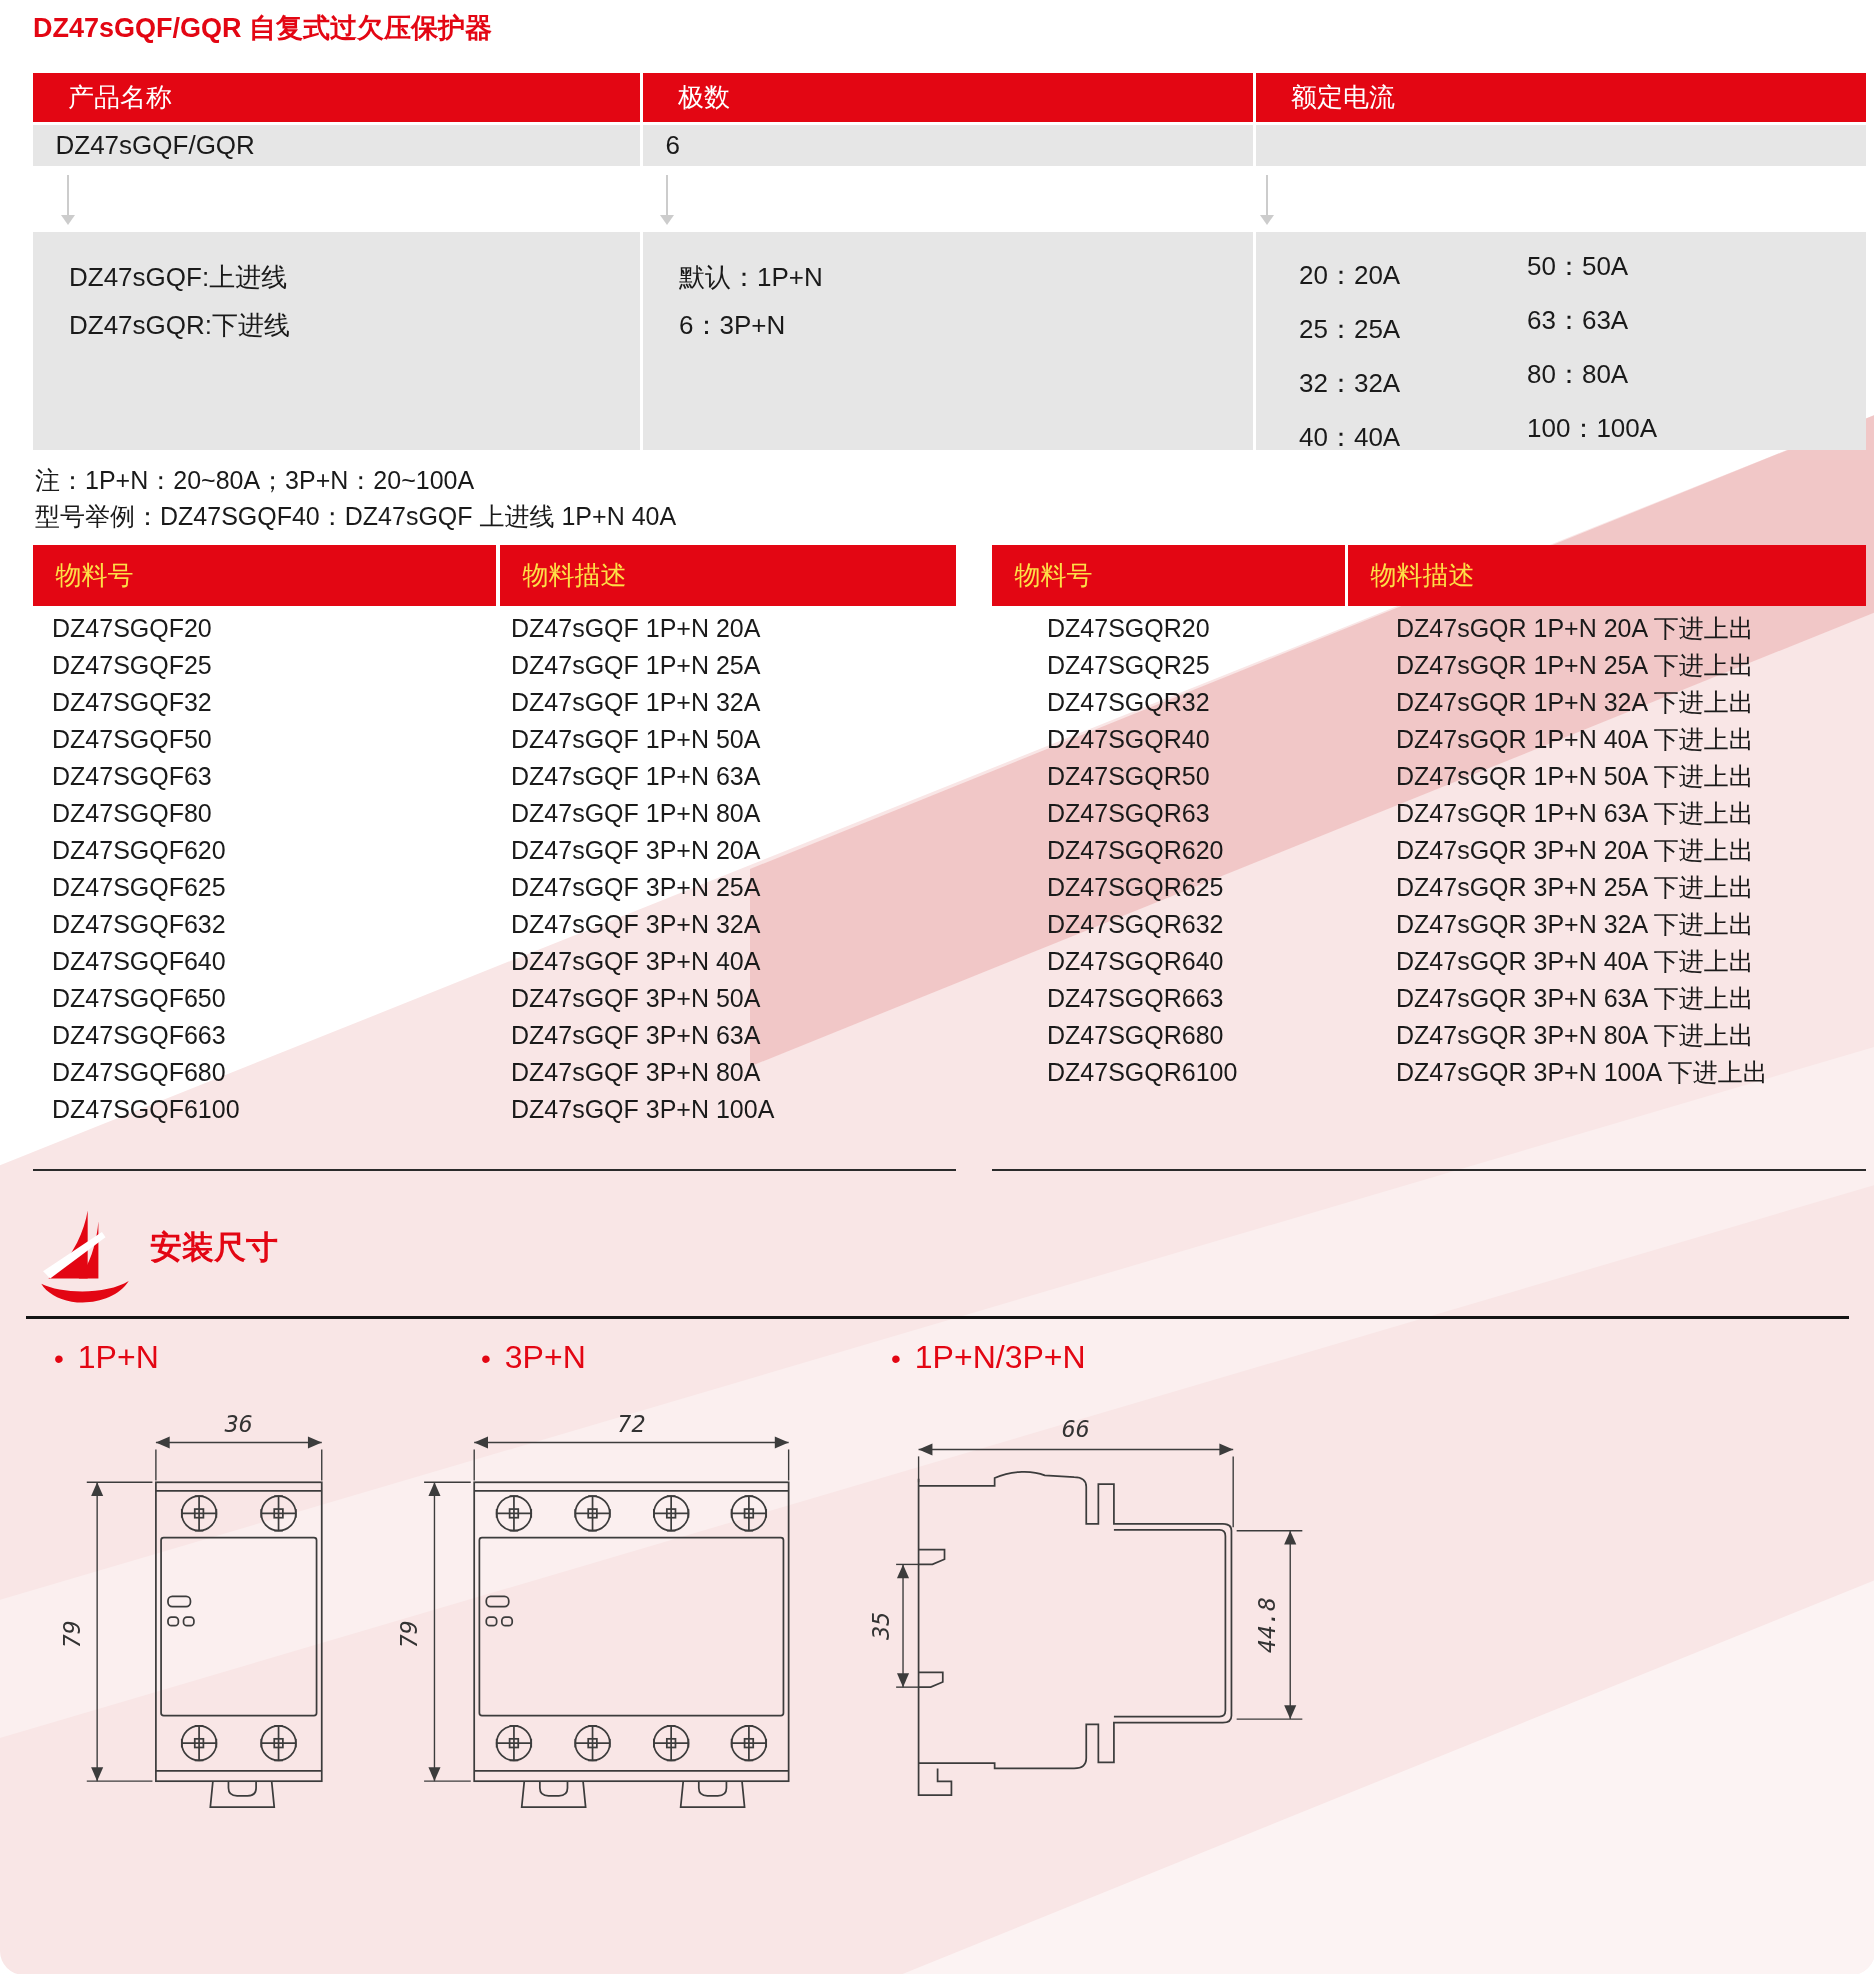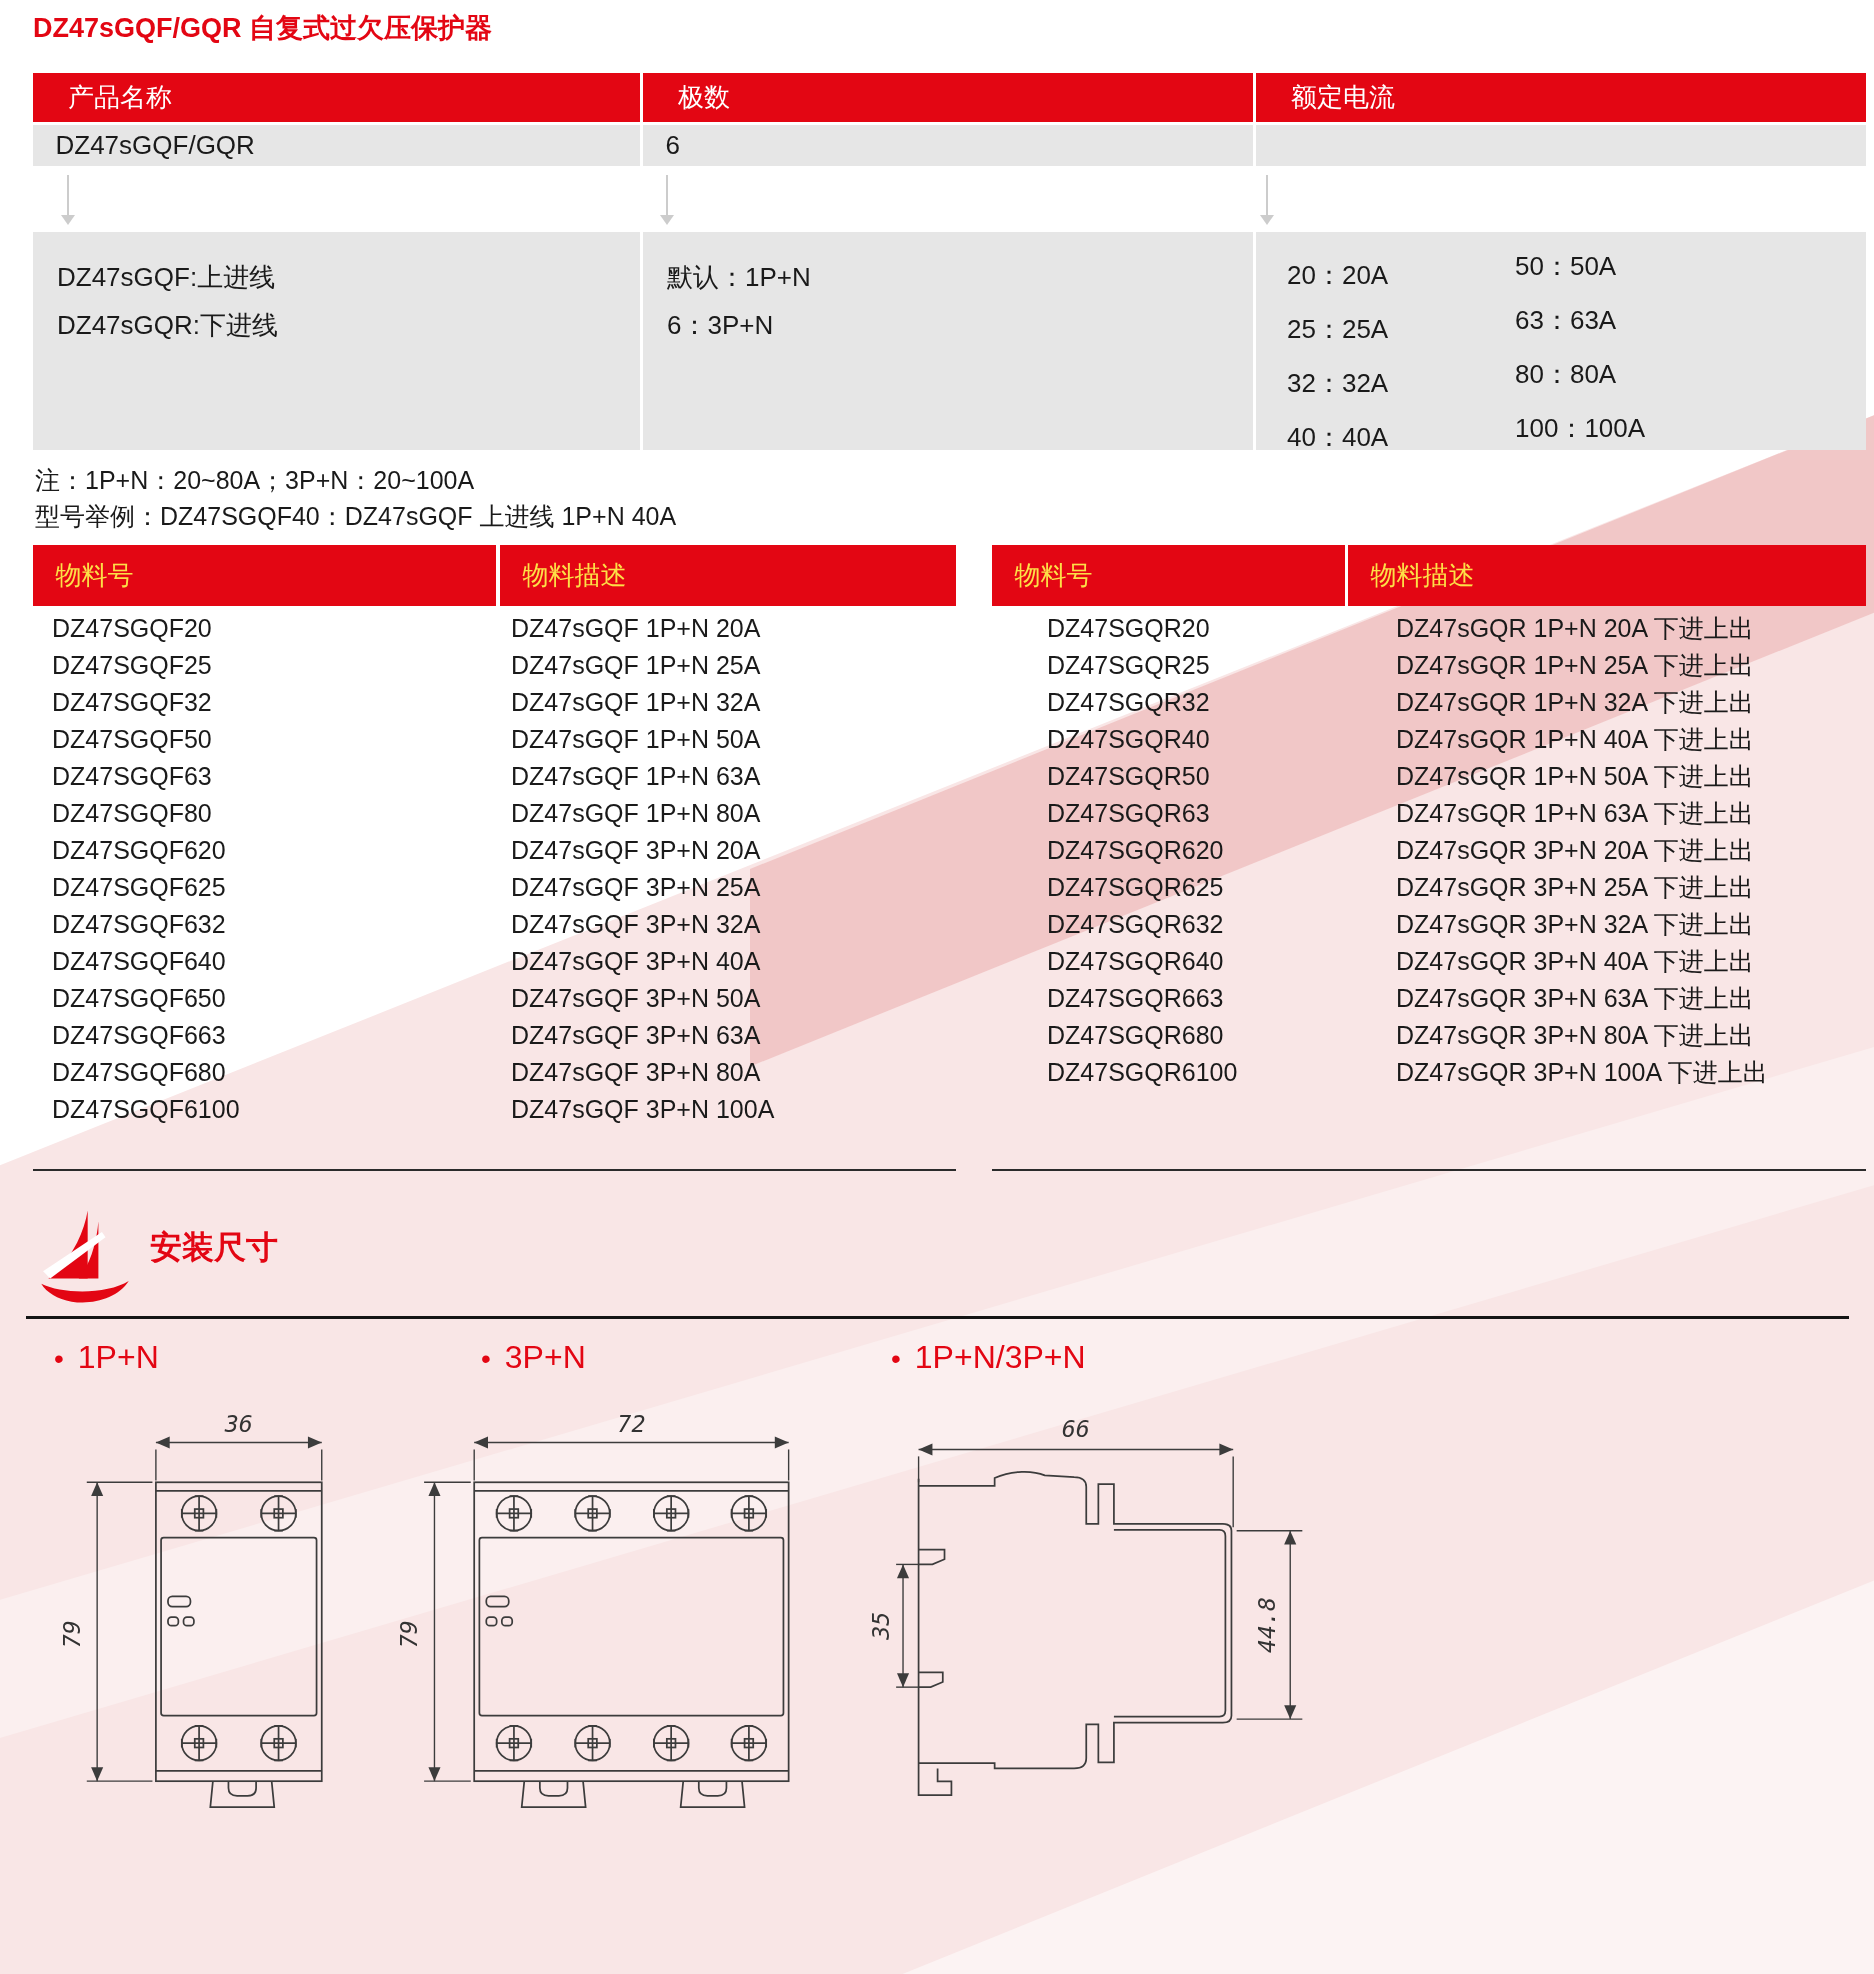--- a/index.html
+++ b/index.html
@@ -1,39 +1,39 @@
 <!DOCTYPE html>
 <html style="font-size:14px"><head>
 <meta charset="utf-8">
 <style>
   :root{ --red:#e30613; --gray:#e6e6e6; --ink:#1a1a1a; --line:#3c3c3c; }
   html,body{margin:0;padding:0;}
   .page{position:relative;width:1875px;height:1975px;background:#ffffff;overflow:hidden;
-        font-family:"Liberation Sans",sans-serif;color:var(--ink);}
+        font-family:"Liberation Sans",sans-serif;color:var(--ink);border-radius:24px;}
   
   .bg{position:absolute;inset:0;pointer-events:none;}
   .bg-pink-main{position:absolute;inset:0;background:#f9e6e6;
       clip-path:polygon(0 59%,100% 21%,100% 100%,0 100%);}
   .bg-salmon-band{position:absolute;inset:0;background:rgba(240,193,193,.85);
       clip-path:polygon(40% 44%,100% 21%,100% 31%,40% 54%);}
   .bg-white-streak{position:absolute;inset:0;background:rgba(255,255,255,.35);
       clip-path:polygon(0 88%,0 81%,100% 53%,100% 60%);}
   .bg-bottom-light{position:absolute;inset:0;background:rgba(255,255,255,.5);
       clip-path:polygon(48% 100%,100% 80%,100% 100%);}
 
   .page-title{position:absolute;left:33px;top:10.4px;font-size:27px;font-weight:bold;color:var(--red);}
 
   
   .hcell{position:absolute;top:73px;height:49px;background:var(--red);color:#fff;
          font-size:26px;line-height:49px;padding-left:35px;box-sizing:border-box;}
   .rcell{position:absolute;top:125px;height:41px;background:var(--gray);
          font-size:26px;line-height:41px;padding-left:22.5px;box-sizing:border-box;}
   .bcell{position:absolute;top:232px;height:218px;background:var(--gray);box-sizing:border-box;}
   .c1{left:33px;width:607px;} .c2{left:643px;width:610px;} .c3{left:1256px;width:610px;}
-  .optlist{position:absolute;font-size:26px;line-height:48px;}
+  .optlist{position:absolute;font-size:26px;line-height:48px;margin-left:12px;}
   .opt-name{left:24px;top:21px;} .opt-pole{left:24px;top:21px;}
   .opt-cur1{left:31px;top:15.6px;line-height:54px;} .opt-cur2{left:259px;top:7px;line-height:54px;}
 
   .flow-arrow{position:absolute;top:175px;width:1.7px;height:40px;background:#cccccc;}
   .flow-arrow::after{content:'';position:absolute;left:-6px;top:40px;
       border:7px solid transparent;border-top:10.4px solid #cccccc;}
   .fa1{left:67px;} .fa2{left:666px;} .fa3{left:1266px;}
 
   .note{position:absolute;left:35px;font-size:25px;line-height:35px;}
   .note1{top:463px;} .note2{top:499px;}

